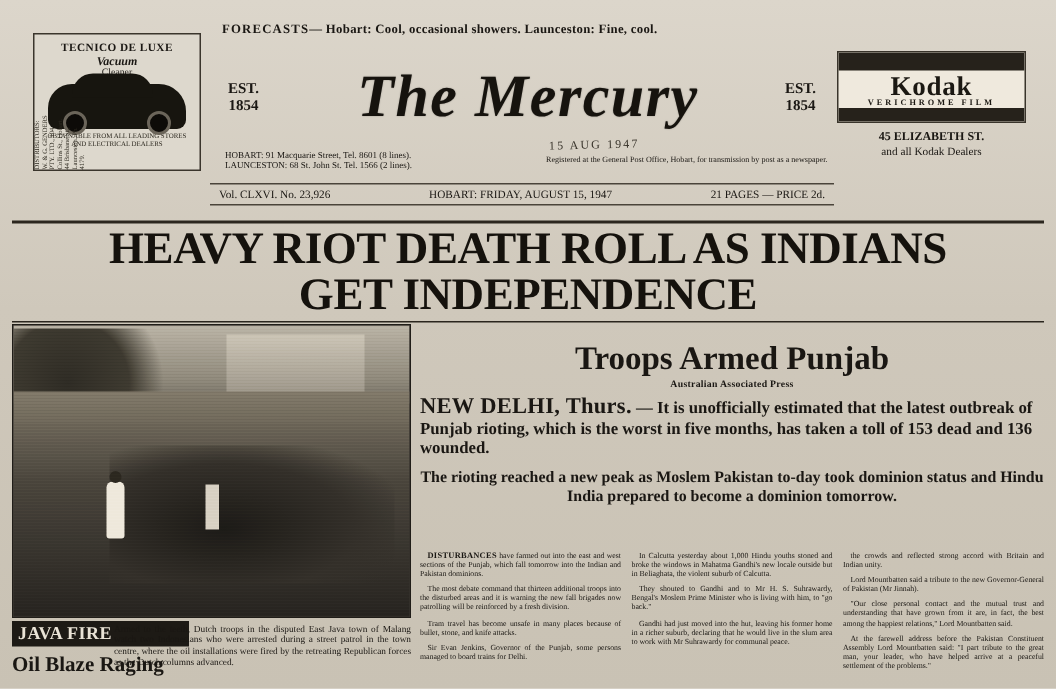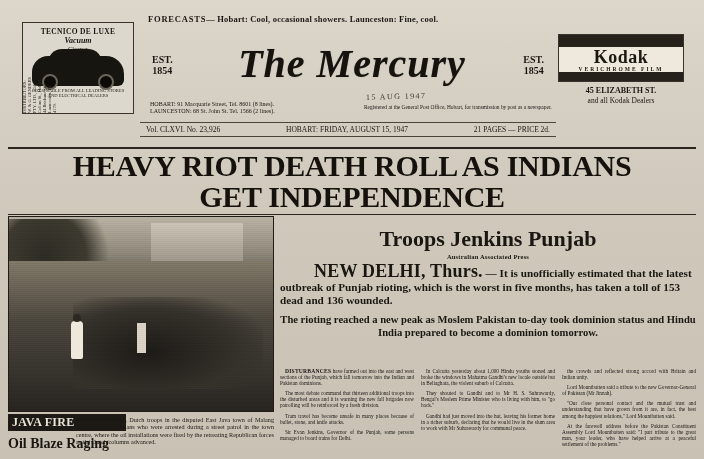--- a/index.html
+++ b/index.html
@@ -384,23 +384,22 @@
     letter-spacing: .2px;
     margin-top: 1px;
   }
   .lede {
     margin-top: 5px;
     font-size: 11.2px;
     line-height: 13.6px;
     font-weight: bold;
   }
   .lede .dateline {
-    font-size: 18px;
+    font-size: 15px;
     letter-spacing: .2px;
-    margin-left: 34px;
   }
   .lede p { margin: 0 0 5px 0; text-indent: 0; }
   .lede .p2 { text-align: center; font-size: 10.6px; line-height: 13px; }
 
   .cols3 {
     position: absolute;
     left: 0; right: 0;
     top: 152px;
     bottom: 0;
     display: flex;
@@ -500,21 +499,21 @@
         <div class="grain"></div>
       </div>
 
       <div class="java-bar">JAVA FIRE</div>
       <div class="java-head">Oil Blaze Raging</div>
       <div class="photo-cap">Armed to the teeth, Dutch troops in the disputed East Java town of Malang watch two Indonesians who were arrested during a street patrol in the town centre, where the oil installations were fired by the retreating Republican forces as the Dutch columns advanced.</div>
 
     </div>
 
     <div class="col-text">
-      <div class="sub-head">Troops Jenkins Punjab</div>
+      <div class="sub-head">Troops Armed Punjab</div>
       <div class="credit">Australian Associated Press</div>
 
       <div class="lede">
         <p>
           <span class="dateline">NEW DELHI, Thurs.</span>
           <span>— It is unofficially estimated that the latest outbreak of Punjab rioting, which is the worst in five months, has taken a toll of 153 dead and 136 wounded.</span>
         </p>
         <p class="p2">The rioting reached a new peak as Moslem Pakistan to-day took dominion status and Hindu India prepared to become a dominion tomorrow.</p>
       </div>
 

